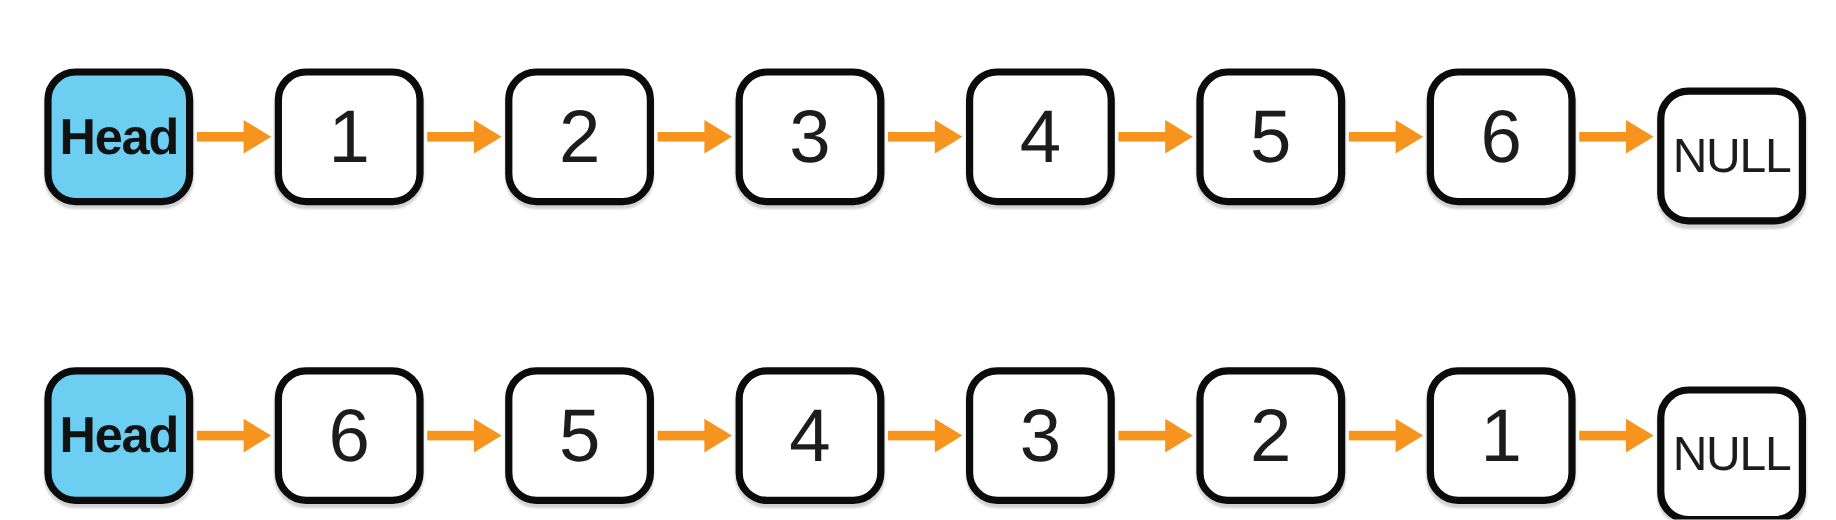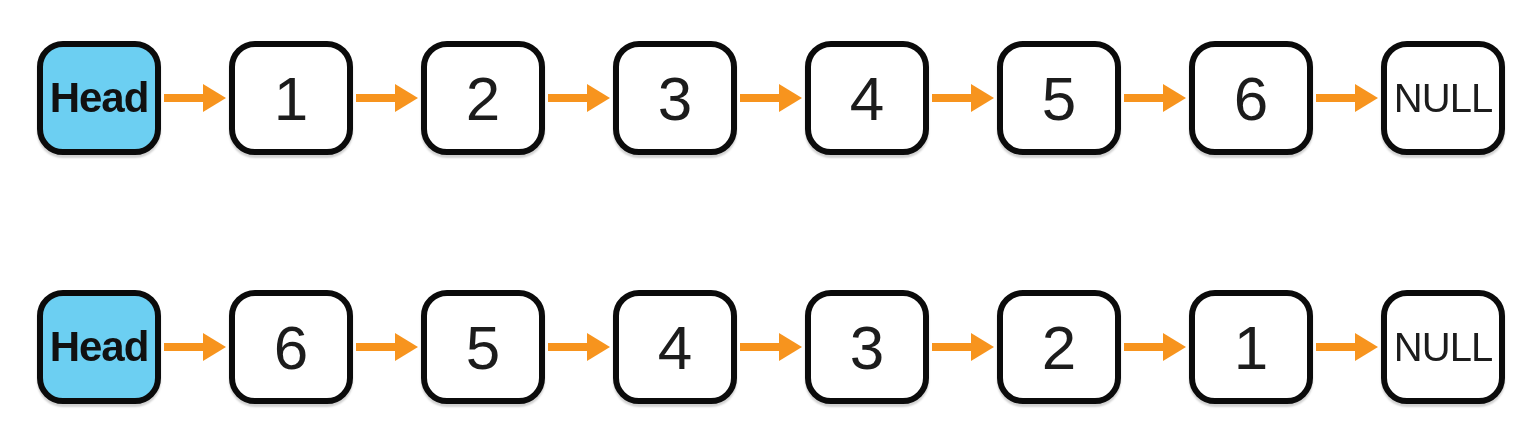--- a/index.html
+++ b/index.html
@@ -53,20 +53,21 @@
     color: #111;
   }
   .box.node {
     font-size: 62px;
     font-weight: 400;
   }
   .box.null {
     font-size: 40px;
     letter-spacing: -1px;
     font-weight: 400;
+    margin-top: 32px;
   }
   .arrow {
     position: relative;
     width: 68px;
     height: 114px;
     flex: none;
   }
   .arrow::before {
     content: "";
     position: absolute;

